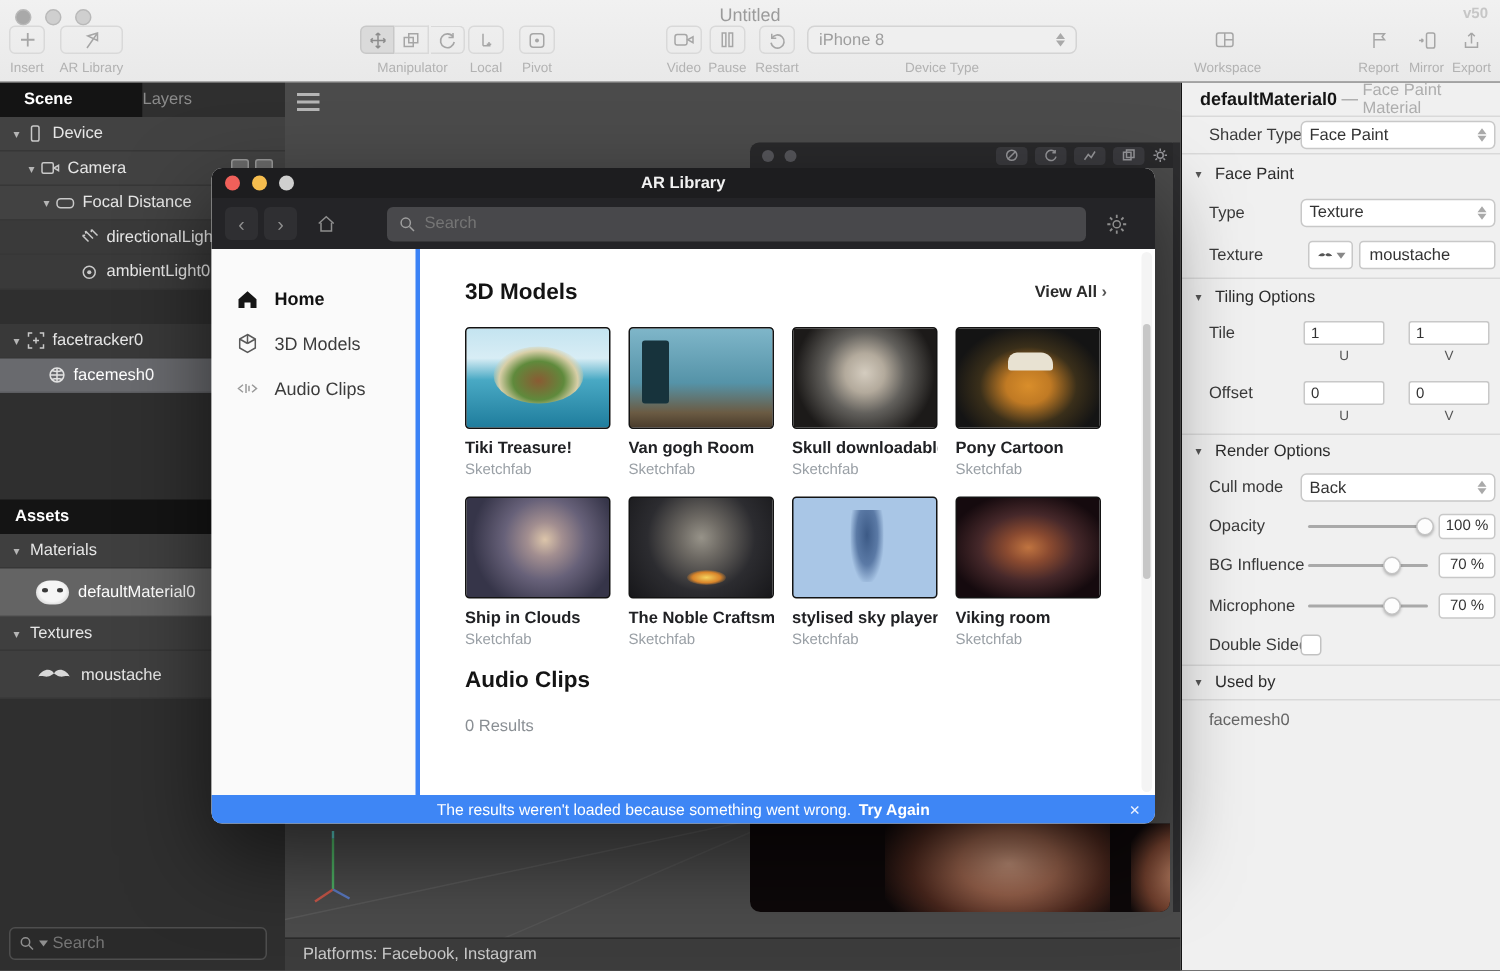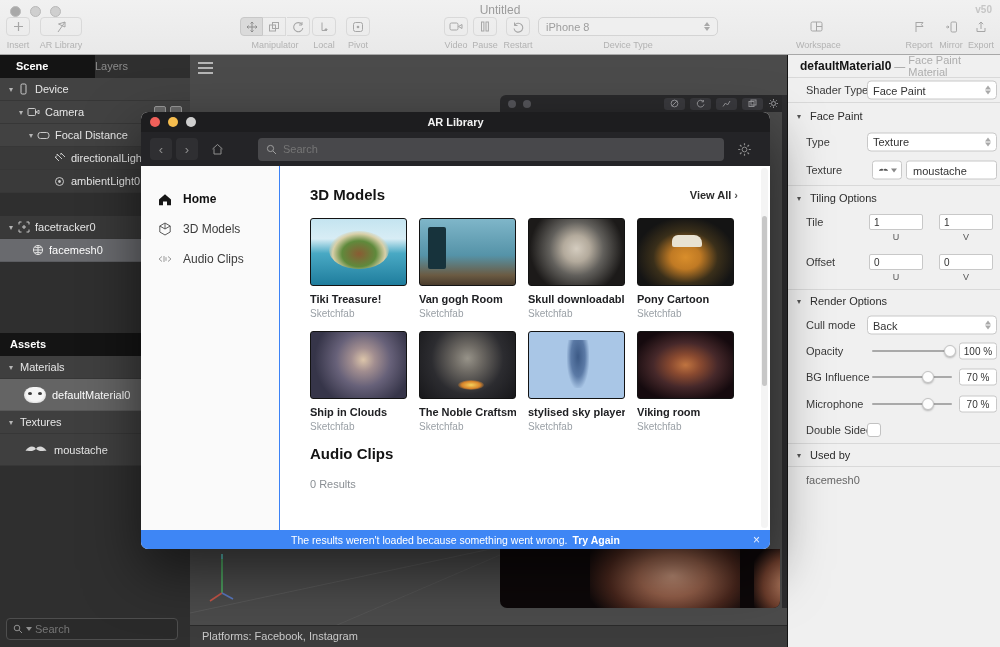--- a/index.html
+++ b/index.html
@@ -74,21 +74,21 @@
   .m-traffic { position:absolute; left:9px; top:5px; display:flex; gap:8px; }
   .m-traffic .dot { width:10px; height:10px; border-radius:50%; }
   .m-title { text-align:center; font-size:11px; font-weight:bold; color:#f2f2f2; line-height:20px; }
   .m-navbar { height:34px; background:#242427; display:flex; align-items:center; padding:0 9px; }
   .nav-btn { width:22px; height:22px; background:#2f2f32; border-radius:4px; color:#8e8e8e; font-size:13px; display:flex; align-items:center; justify-content:center; }
   .nav-home { width:22px; height:22px; display:flex; align-items:center; justify-content:center; margin-left:8px; }
   .m-search { margin-left:30px; width:466px; height:23px; background:#48484b; border-radius:4px; display:flex; align-items:center; padding:0 8px; gap:6px; }
   .m-search input { background:transparent; border:none; outline:none; color:#a5a5a5; font-size:11px; width:300px; font-family:"Liberation Sans",sans-serif; }
   .m-gear { margin-left:13px; }
   .m-body { position:absolute; left:0; top:54px; right:0; bottom:19px; display:flex; }
-  .m-sidebar { width:139px; background:#fafafa; border-right:1px solid #3b82f6; position:relative; }
+  .m-sidebar { width:139px; background:#fafafa; border-right:3px solid #3b82f6; position:relative; }
   .side-item { position:absolute; left:0; width:139px; height:22px; display:flex; align-items:center; padding-left:17px; gap:11px; font-size:12px; color:#3c3c3c; }
   .side-item.active { font-weight:bold; color:#111; }
   .m-content { flex:1; position:relative; background:#fff; }
   .sec-heading { position:absolute; left:30px; font-size:15px; font-weight:bold; color:#141414; }
   .view-all { position:absolute; top:23px; right:32px; font-size:11px; font-weight:bold; color:#2b2b2b; }
   .view-all .chev { color:#555; margin-left:3px; }
   .card { position:absolute; width:97px; }
   .thumb { width:97px; height:68px; border:1px solid #131313; border-radius:3px; }
   .c-title { margin-top:7px; font-size:11px; font-weight:bold; color:#202124; white-space:nowrap; overflow:hidden; }
   .c-author { margin-top:3px; font-size:10px; color:#9aa0a6; }

